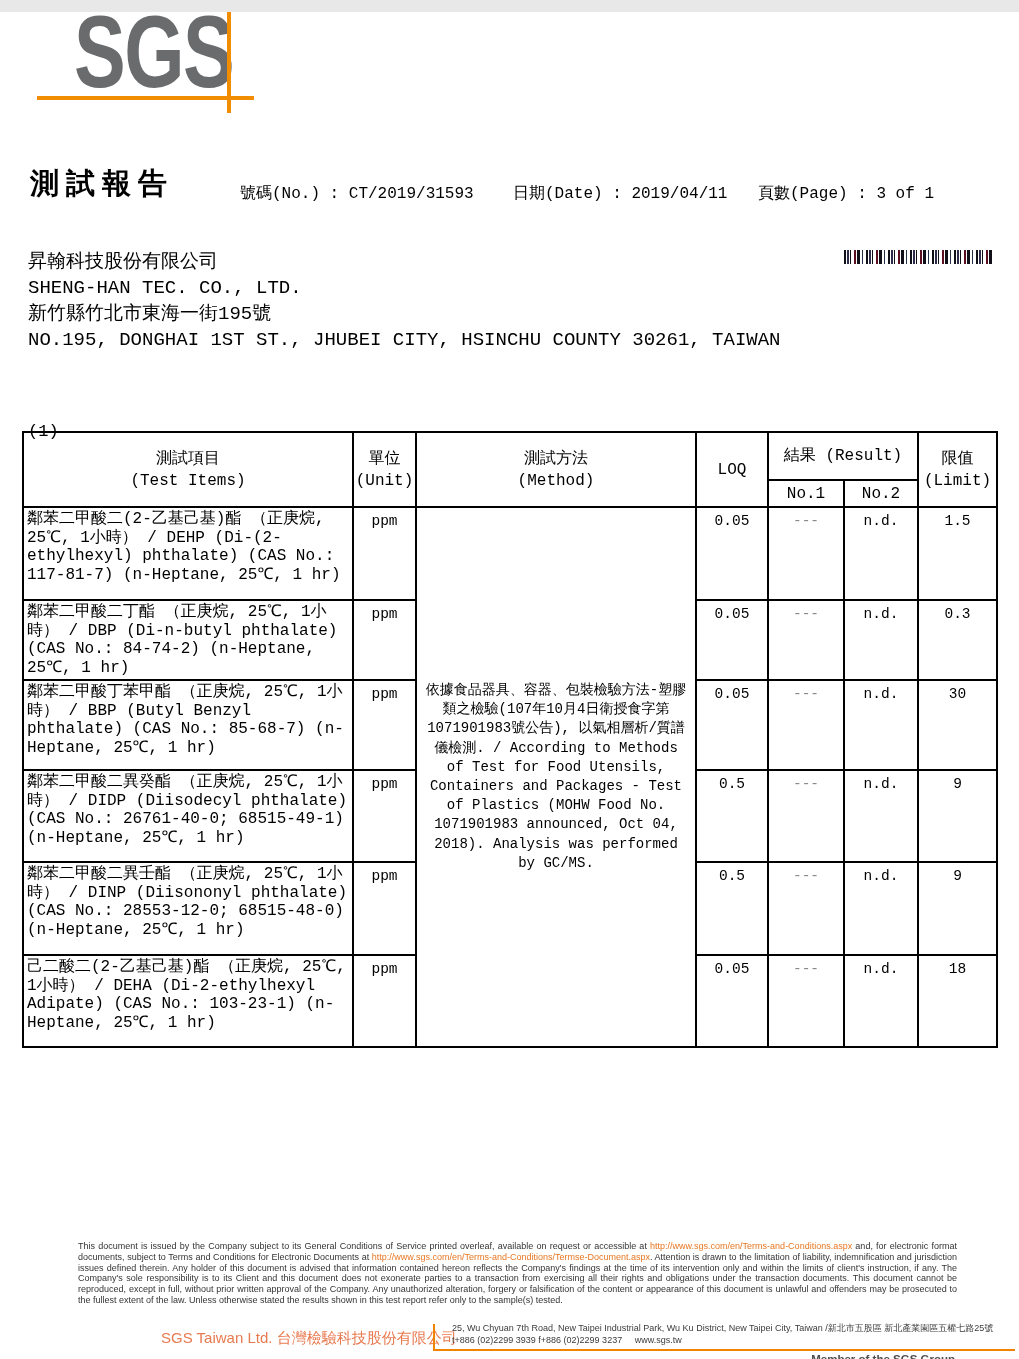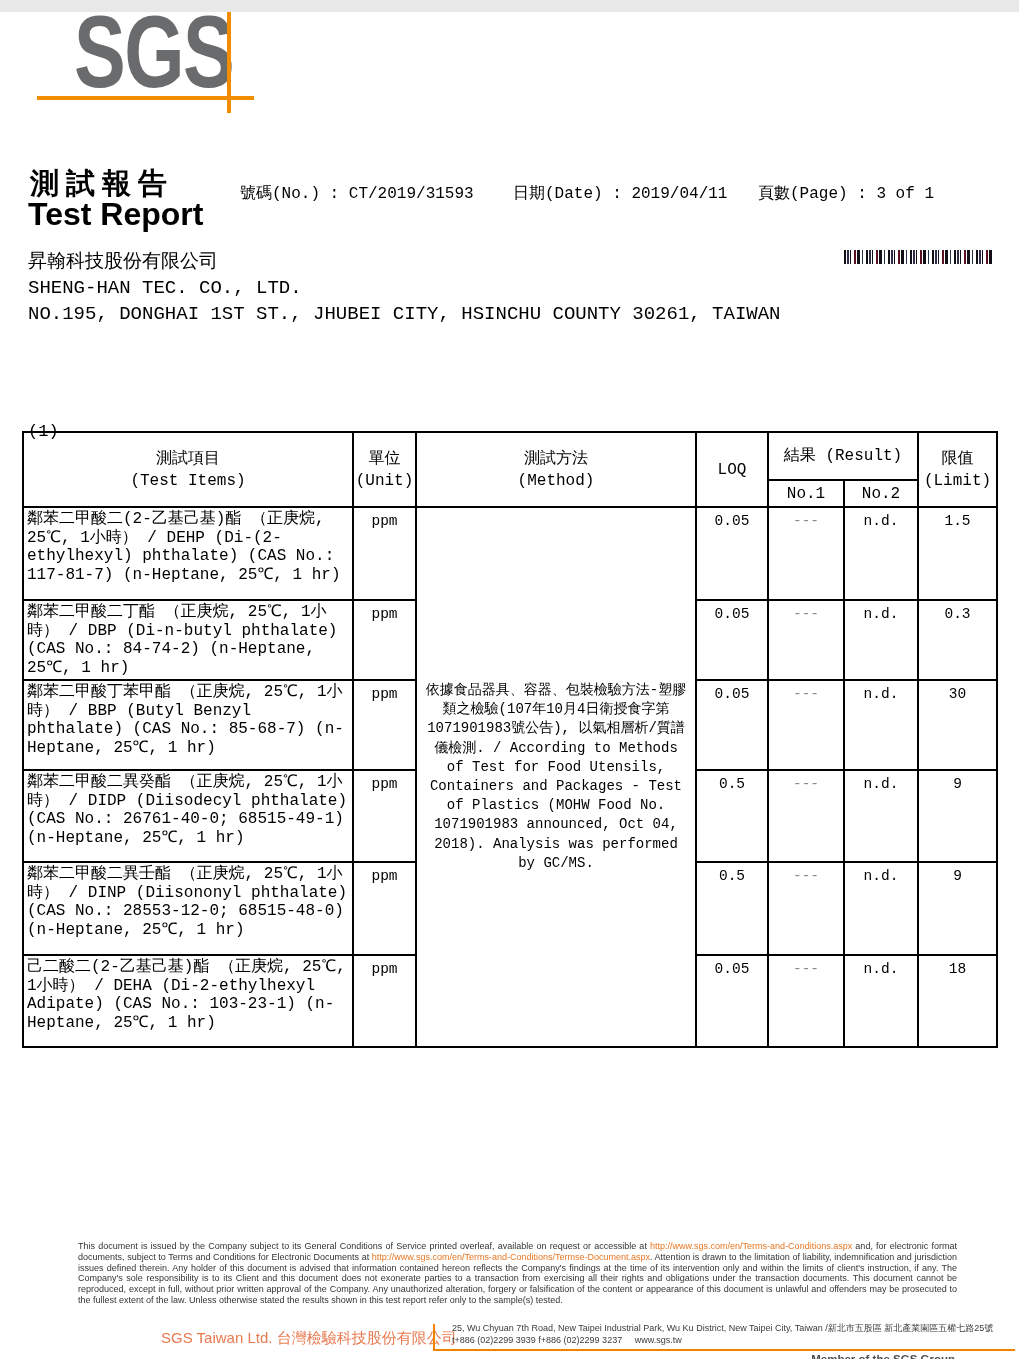--- a/index.html
+++ b/index.html
@@ -77,29 +77,29 @@
 </head>
 <body>
 
 <div class="page">
 
   <div class="sgs-logo-text">SGS</div>
   <div class="logo-vline"></div>
   <div class="logo-hline"></div>
 
   <div class="title-zh">測試報告</div>
-  <div class="title-en">Test Report</div>
 
   <div class="meta meta-no mono">號碼(No.) : CT/2019/31593</div>
   <div class="meta meta-date mono">日期(Date) : 2019/04/11</div>
   <div class="meta meta-page mono">頁數(Page) : 3 of 1</div>
 
   <div class="applicant mono">
     <div>昇翰科技股份有限公司</div>
     <div>SHENG-HAN TEC. CO., LTD.</div>
+    <div>新竹縣竹北市東海一街195號</div>
     <div>NO.195, DONGHAI 1ST ST., JHUBEI CITY, HSINCHU COUNTY 30261, TAIWAN</div>
   </div>
 
   <div class="barcode"></div>
 
   <div class="section-label mono">(1)</div>
 
   <table class="results">
     <colgroup>
       <col style="width:330px">

